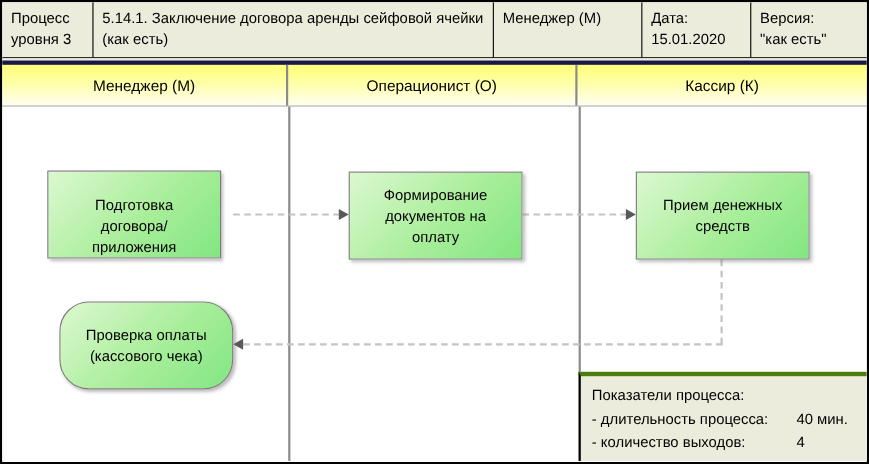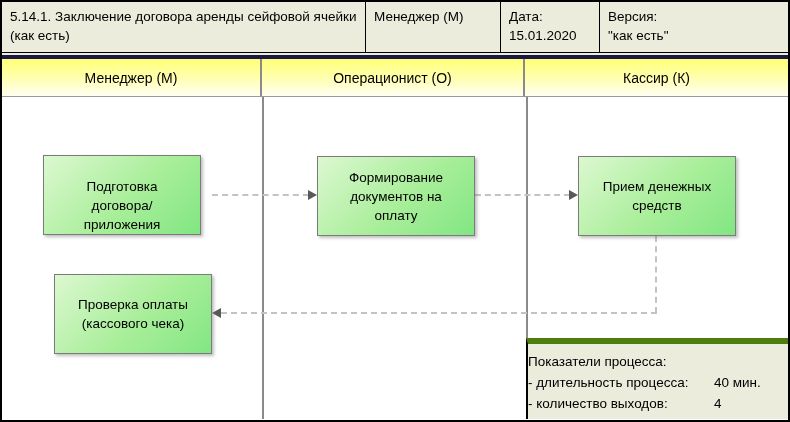--- a/index.html
+++ b/index.html
@@ -42,53 +42,56 @@
     position:absolute; width:158px; height:80px;
     display:flex; align-items:center; justify-content:center; text-align:center;
     font-size:13.5px; line-height:19px;
     background:linear-gradient(135deg, #dcf8d0 0%, #a9ee9a 55%, #82e682 100%);
     border:1px solid #7b7b7b;
     box-shadow:2px 2px 3px rgba(110,110,110,0.45);
   }
   .nb-1 { left:41px;  top:58px;align-items:flex-end;  }
   .nb-2 { left:315px; top:59px;text-align:center;  }
   .nb-3 { left:576px; top:59px;align-items:center;  }
-  .nb-4 { left:52px;  top:177px; }
+  .nb-4 { left:52px;  top:177px;border-radius:27px; }
   
   .conn-h { position:absolute; border-top:2px dashed #c3c3c3; height:0; }
   .conn-v { position:absolute; border-left:2px dashed #c3c3c3; width:0; }
   .c1 { left:210px; top:97px;  width:97px;  }
   .c2 { left:473px; top:97px;  width:95px;  }
   .c3v{ left:653px; top:139px; height:77px; }
   .c3h{ left:219px; top:215px; width:436px; }
   .arrow-r { position:absolute; width:0; height:0;
     border-top:5px solid transparent; border-bottom:5px solid transparent;
     border-left:9px solid #595959; }
   .arrow-l { position:absolute; width:0; height:0;
     border-top:5px solid transparent; border-bottom:5px solid transparent;
     border-right:9px solid #595959; }
   .a1 { left:306px; top:93px; }
   .a2 { left:567px; top:93px; }
   .a3 { left:210px; top:211px; }
   
   .indicators {
     position:absolute; left:524px; top:241px; right:0; bottom:0;
-    background:#ececdd; border-top:6px solid #4d7c0f; border-left:2px solid #000;
-    padding:7px 0; font-size:13.5px; line-height:21px;
+    background:#ececdd; border-top:4px solid #4d7c0f; border-left:2px solid #000;
+    padding:7px 10px; font-size:13.5px; line-height:21px;
   }
   .ind-row { display:flex; }
   .ind-label { width:186px; }
   .ind-value { }
 </style>
 </head>
 <body>
 
 <div class="frame">
 
   <div class="title-row">
+    <div class="title-cell tc-level">
+      <span>Процесс уровня 3</span>
+    </div>
     <div class="title-cell tc-title">
       <span>5.14.1.  Заключение договора аренды сейфовой ячейки (как есть)</span>
     </div>
     <div class="title-cell tc-resp">
       <div>Менеджер (М)</div>
     </div>
     <div class="title-cell tc-date">
       <div>Дата:</div>
       <div>15.01.2020</div>
     </div>

